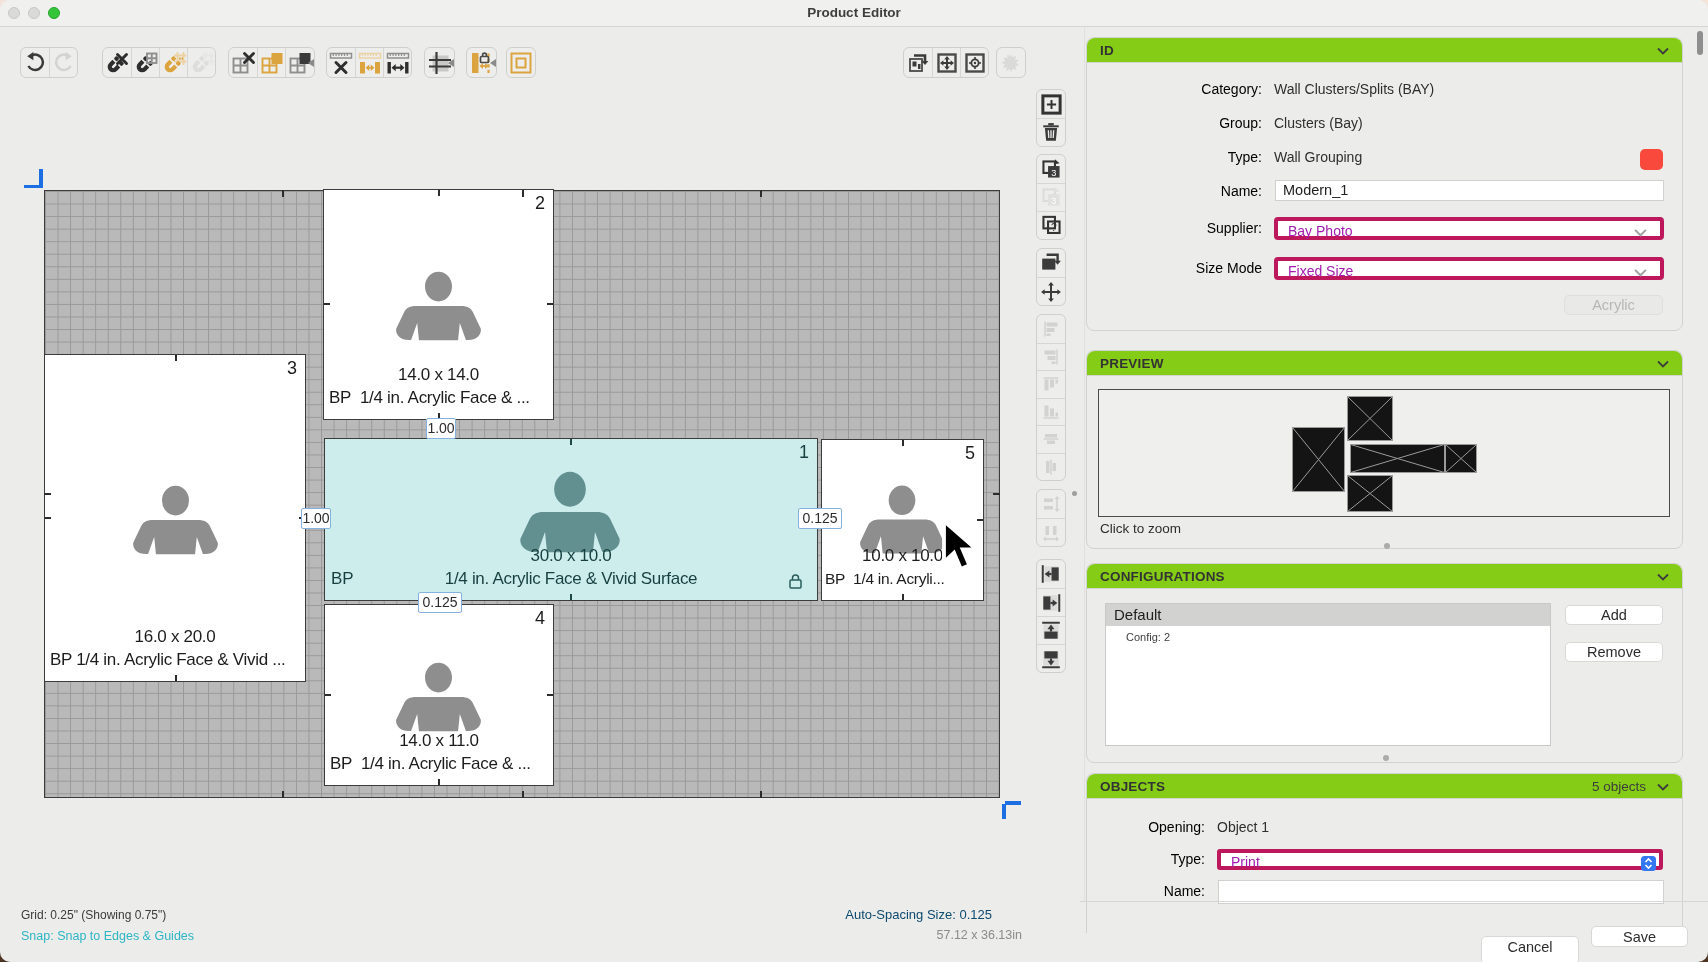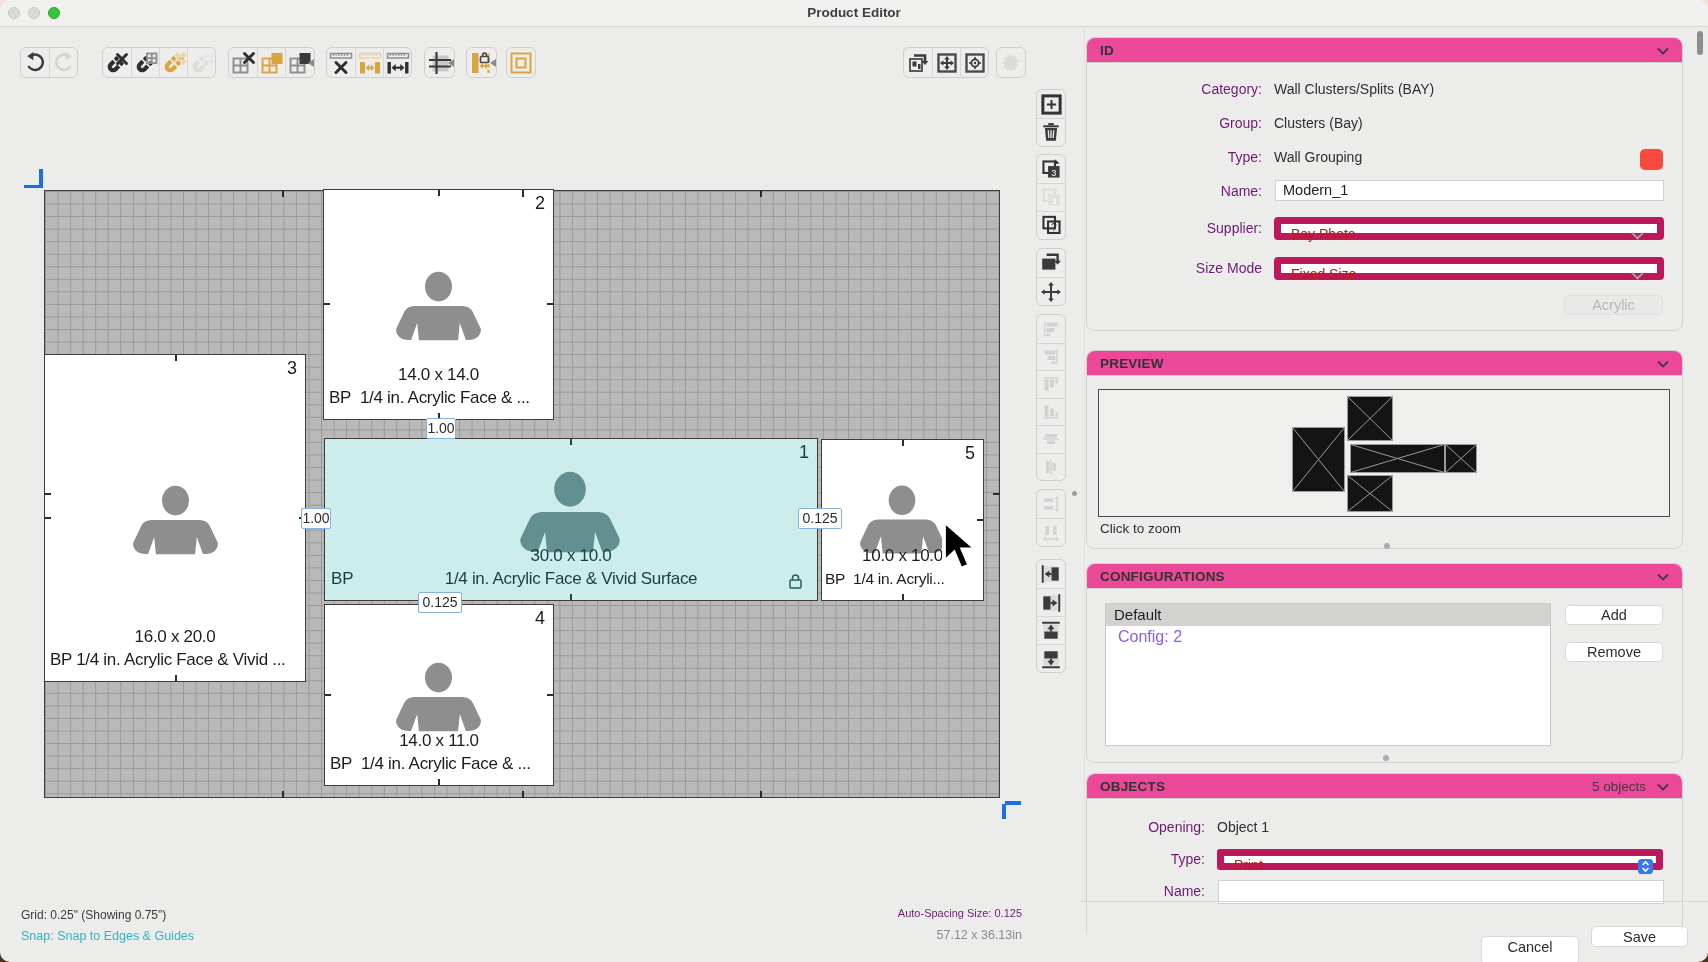--- a/index.html
+++ b/index.html
@@ -23,27 +23,27 @@
 .fdim { position:absolute; left:0; right:0; bottom:33px; text-align:center; font-size:17px; letter-spacing:-0.3px; line-height:22px; white-space:nowrap; }
 .fdesc { position:absolute; left:5px; bottom:10px; font-size:17px; letter-spacing:-0.3px; line-height:22px; white-space:nowrap; }
 .tick { position:absolute; background:#2c2c2c; z-index:5; }
 .badge { position:absolute; background:#fff; border:1.5px solid #85b1e0; border-radius:2px; color:#2c2c2c; font-size:14px; text-align:center; line-height:18px; z-index:10; }
 
 .vg { position:absolute; left:1036px; width:30px; border:1px solid #cfcfce; border-radius:6px; background:#ededec; }
 .vbtn { width:28px; height:28px; display:flex; align-items:center; justify-content:center; }
 .vbtn + .vbtn { border-top:1px solid #d6d6d5; }
 
 .sect { position:absolute; left:1086px; width:597px; border:1px solid #d2d2d1; border-radius:8px; background:#ececeb; }
-.sect .hdr { height:25px; border-bottom:1px solid #d4d4d3; background:#ec4899; border-radius:8px 8px 0 0; position:relative;text-decoration:underline; }
+.sect .hdr { height:25px; border-bottom:1px solid #d4d4d3; background:#84cc16; border-radius:8px 8px 0 0; position:relative;text-decoration:underline; }
 .sect .hdr .htxt { position:absolute; left:13px; top:5px; font-size:13.5px; font-weight:bold; color:#333; letter-spacing:0.2px; }
 .chev { position:absolute; width:14px; height:14px; }
-.lbl { position:absolute; font-size:14px; color:#701a75; text-align:right; }
+.lbl { position:absolute; font-size:14px; color:#000000; text-align:right; }
 .val { position:absolute; font-size:14px; color:#2e2e2e; }
 .input { position:absolute; background:#fff; border:1px solid #d0d0cf; }
-.ddown { position:absolute; background:#fff; border:7px solid #be185d; border-radius:4px; font-size:14px; color:#b91c1c; }
+.ddown { position:absolute; background:#fff; border:4px solid #be185d; border-radius:4px; font-size:14px; color:#a21caf; }
 .btn { position:absolute; background:#fff; border:1px solid #d8d8d7; border-radius:5px; font-size:14.5px; color:#2c2c2c; text-align:center; }
 .dot { position:absolute; width:6px; height:6px; border-radius:50%; background:#ababab; }
 </style>
 </head>
 <body>
 <div class="win">
 
   <div class="titlebar">
     <div class="tl" style="left:8px; background:#dadad9; border:1px solid #c8c8c7;"></div>
     <div class="tl" style="left:28px; background:#dadad9; border:1px solid #c8c8c7;"></div>
@@ -589,21 +589,21 @@
 
   <div class="sect" style="top:563px; height:200px;">
     <div class="hdr">
         <div class="htxt">CONFIGURATIONS</div>
       <svg class="chev" style="right:12px; top:6px;" viewBox="0 0 14 14" fill="none" stroke="#3d3d3d" stroke-width="1.8">
           <path d="M2 4.5 L7 9.5 L12 4.5"></path>
         </svg>
     </div>
     <div class="abs" style="left:18px; top:39px; width:446px; height:143px; background:#fff; border:1px solid #c9c9c8;">
       <div style="height:22px; background:#d2d2d1; font-size:15px; color:#1e1e1e; line-height:22px; padding-left:8px;">Default</div>
-      <div style="height:22px; font-size:16px; color:#8b5cf6; line-height:22px; padding-left:12px;">Config: 2</div>
+      <div style="height:22px; font-size:11px; color:#404040; line-height:22px; padding-left:20px;">Config: 2</div>
     </div>
     <div class="btn" style="left:478px; top:41px; width:98px; height:20px; line-height:19px;">Add</div>
     <div class="btn" style="left:478px; top:78px; width:98px; height:20px; line-height:19px;">Remove</div>
     <div class="dot" style="left:296px; top:191px;"></div>
   </div>
 
   <div class="sect" style="top:773px; height:160px; border-radius:8px 8px 0 0; border-bottom:none; overflow:hidden;">
     <div class="hdr">
         <div class="htxt">OBJECTS</div>
       <div class="abs" style="right:36px; top:5px; font-size:13.5px; color:#3d3d3d;">5 objects</div>
@@ -620,21 +620,21 @@
             <path d="M4.5 6 L7.5 3 L10.5 6 M4.5 9 L7.5 12 L10.5 9"></path>
           </svg>
       </div>
     </div>
     <div class="lbl" style="left:0; width:118px; top:109px;">Name:</div>
     <div class="input" style="left:131px; top:106px; width:446px; height:24px;"></div>
   </div>
 
   <div class="abs" style="left:21px; top:908px; font-size:12px; color:#3b3b3b;">Grid: 0.25" (Showing 0.75")</div>
   <div class="abs" style="left:21px; top:929px; font-size:12.5px; color:#2cb6c3;">Snap: Snap to Edges &amp; Guides</div>
-  <div class="abs" style="left:722px; top:907px; width:300px; text-align:right; font-size:11px; color:#701a75;">Auto-Spacing Size: 0.125</div>
+  <div class="abs" style="left:692px; top:907px; width:300px; text-align:right; font-size:13px; color:#0c4a6e;">Auto-Spacing Size: 0.125</div>
   <div class="abs" style="left:722px; top:928px; width:300px; text-align:right; font-size:12.5px; color:#8b8b8b;">57.12 x 36.13in</div>
 
   <div class="abs" style="left:1080px; top:901px; width:628px; height:1px; background:#d6d6d5;"></div>
   <div class="btn" style="left:1481px; top:936px; width:98px; height:29px; line-height:20px;">Cancel</div>
   <div class="btn" style="left:1591px; top:926px; width:97px; height:21px; line-height:20px;">Save</div>
 
   <div class="abs" style="left:1084px; top:27px; width:1px; height:874px; background:#e0e0df;"></div>
   <div class="abs" style="left:1697px; top:31px; width:6px; height:24px; border-radius:3px; background:#8e8e8e;"></div>
   <div class="dot" style="left:1072px; top:491px; width:5px; height:5px; background:#9f9f9f;"></div>
 </div>

